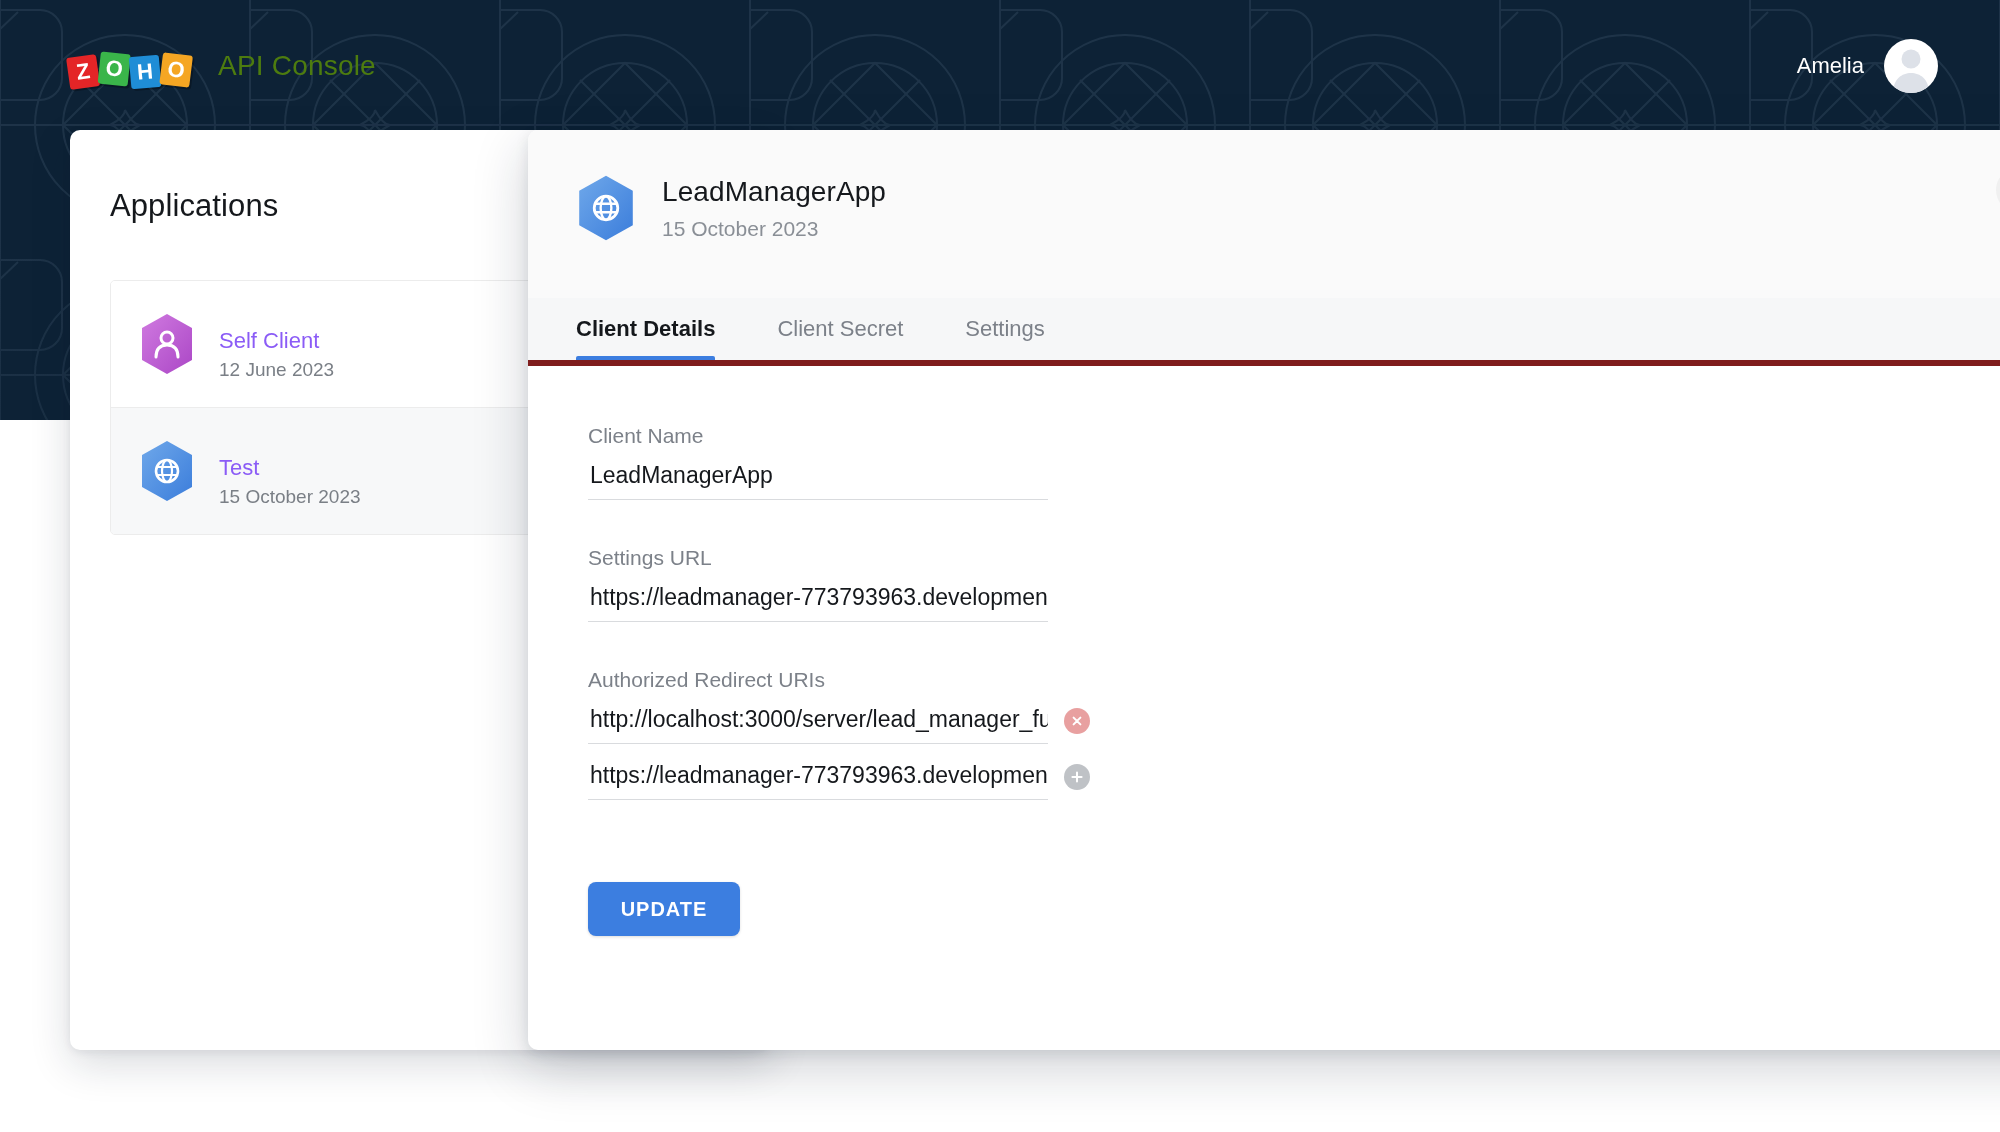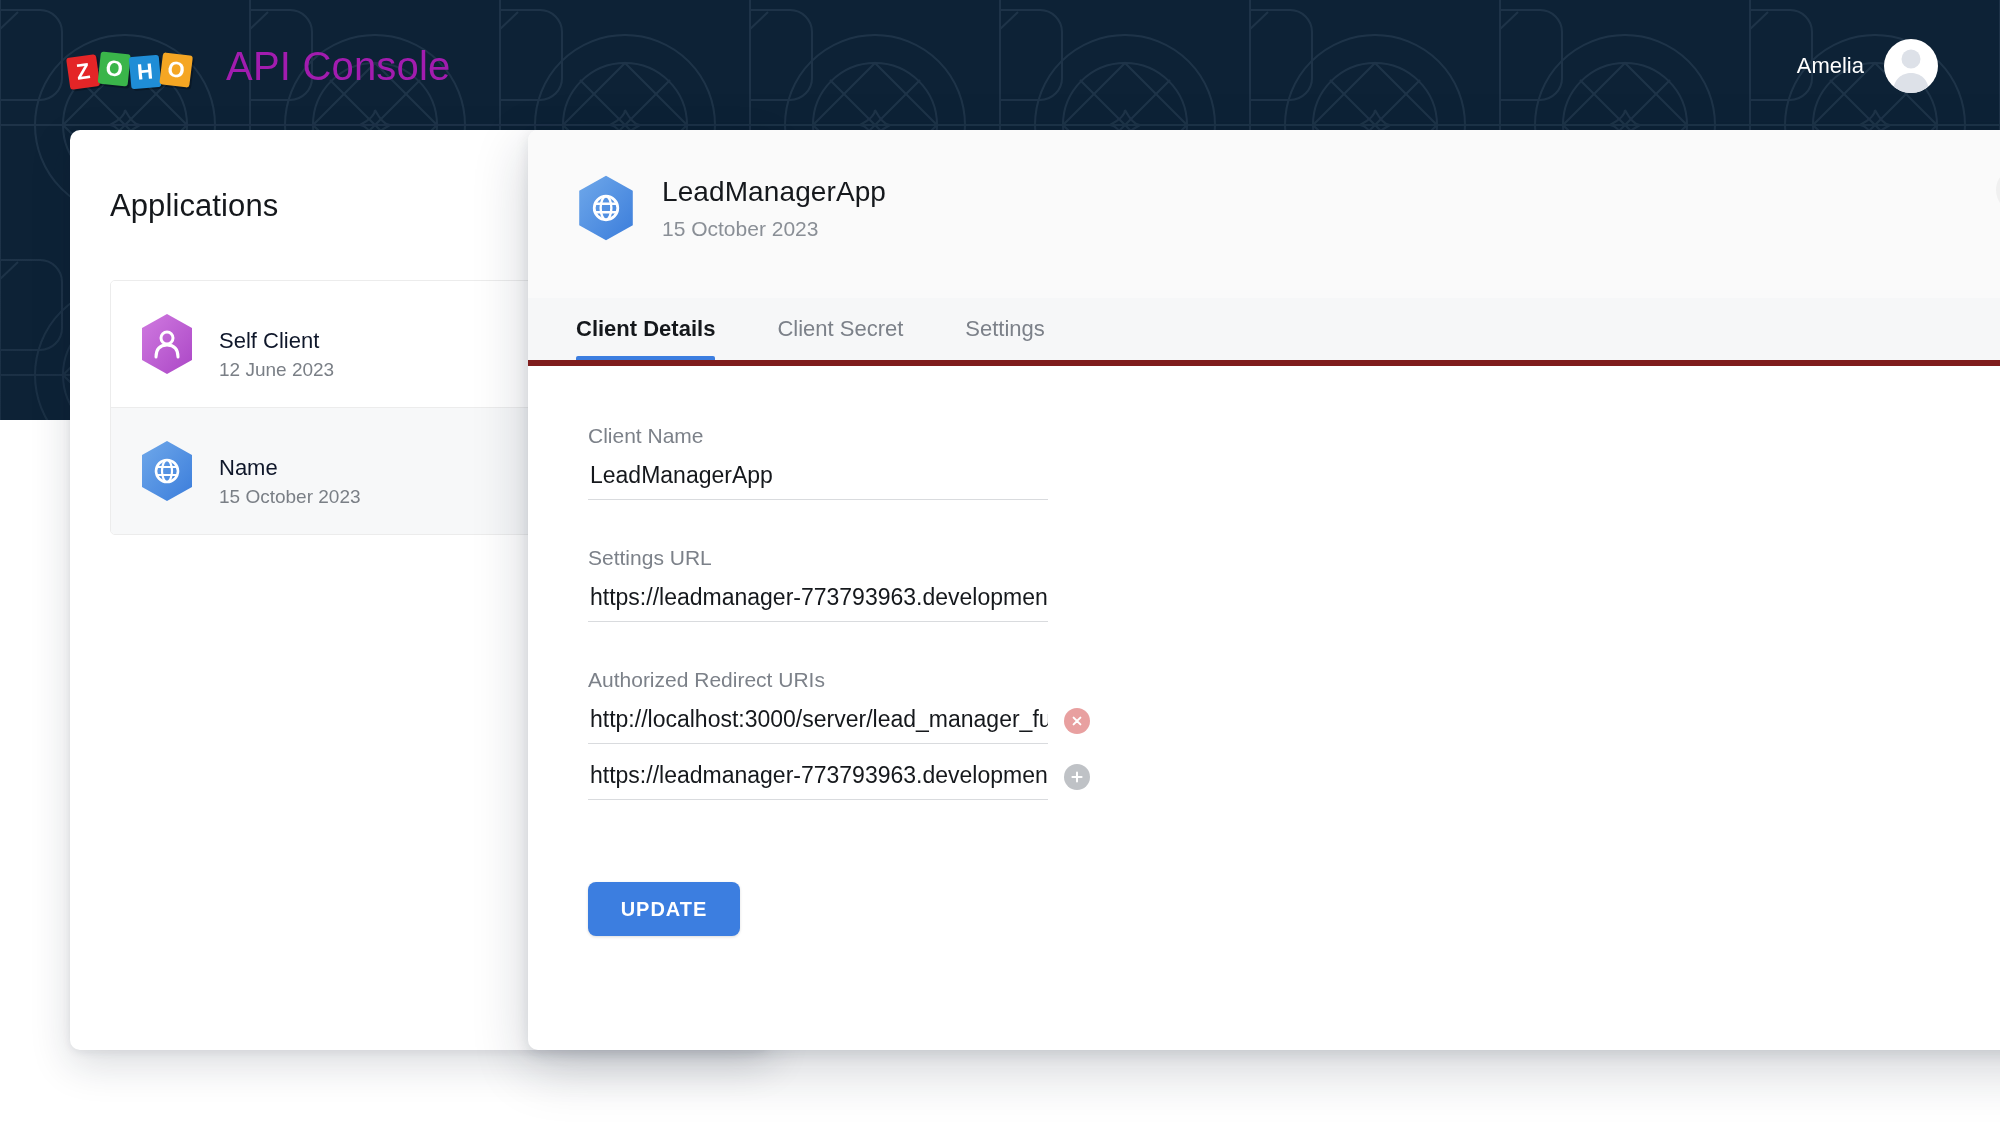--- a/index.html
+++ b/index.html
@@ -73,25 +73,25 @@
     text-align: center;
     border-radius: 3px;
     margin-right: 1px;
   }
   .zbox.b1 { background: #e42527; transform: rotate(-8deg) translateY(1px); box-shadow: 2px 2px 0 rgba(0,0,0,.28); }
   .zbox.b2 { background: #3ab54a; transform: rotate(6deg) translateY(-2px); box-shadow: 2px 2px 0 rgba(0,0,0,.28); }
   .zbox.b3 { background: #1f8dd6; transform: rotate(-5deg) translateY(1px); box-shadow: 2px 2px 0 rgba(0,0,0,.28); }
   .zbox.b4 { background: #f5a623; transform: rotate(7deg) translateY(-1px); box-shadow: 2px 2px 0 rgba(0,0,0,.28); }
 
   .app-title {
-    color: #a21caf;
-    font-size: 40px;
+    color: #4d7c0f;
+    font-size: 28px;
     font-weight: 500;
     letter-spacing: .2px;
-    margin-left: 20px;
+    margin-left: 12px;
   }
 
   .user-area { display: flex; align-items: center; gap: 20px; }
   .user-name { color: #ffffff; font-size: 22px; font-weight: 400; }
   .avatar {
     width: 54px; height: 54px;
     border-radius: 50%;
     background: #ffffff;
     display: flex; align-items: flex-end; justify-content: center;
     overflow: hidden;
@@ -130,21 +130,21 @@
     background: #ffffff;
     border-bottom: 1px solid #ececec;
     cursor: pointer;
   }
   .app-item:last-child { border-bottom: none; }
   .app-item.selected { background: #f7f8f9; }
 
   .hexicon { width: 56px; height: 62px; flex: none; }
 
   .app-text { display: flex; flex-direction: column; gap: 5px; }
-  .app-name { font-size: 22px; color: #0f172a; font-weight: 400; margin-top: 21px; }
+  .app-name { font-size: 22px; color: #8b5cf6; font-weight: 400; margin-top: 21px; }
   .app-date { font-size: 19px; color: #7a7f86; font-weight: 400; }
 
   
   .modal {
     position: absolute;
     left: 528px; top: 130px;
     width: 1556px; height: 920px;
     background: #ffffff;
     border-radius: 10px;
     box-shadow: 0 18px 56px rgba(20,30,50,.20), 0 4px 14px rgba(20,30,50,.10);
@@ -351,21 +351,21 @@
               <stop offset="0%" stop-color="#6fa8ea"></stop>
               <stop offset="100%" stop-color="#3b7ddb"></stop>
             </linearGradient>
           </defs>
           <path d="M28 1 L53 15 L53 47 L28 61 L3 47 L3 15 Z" fill="url(#gradBlue1)"></path>
           <circle cx="28" cy="31" r="11" fill="none" stroke="#ffffff" stroke-width="2.6"></circle>
           <ellipse cx="28" cy="31" rx="5" ry="11" fill="none" stroke="#ffffff" stroke-width="2.2"></ellipse>
           <path d="M17.5 27 H38.5 M17.5 35 H38.5" stroke="#ffffff" stroke-width="2.2"></path>
         </svg>
         <div class="app-text">
-          <span class="app-name">Name</span>
+          <span class="app-name">Test</span>
           <span class="app-date">15 October 2023</span>
         </div>
       </div>
 
     </div>
   </div>
 
   <div class="modal">
 
     <div class="modal-head">

